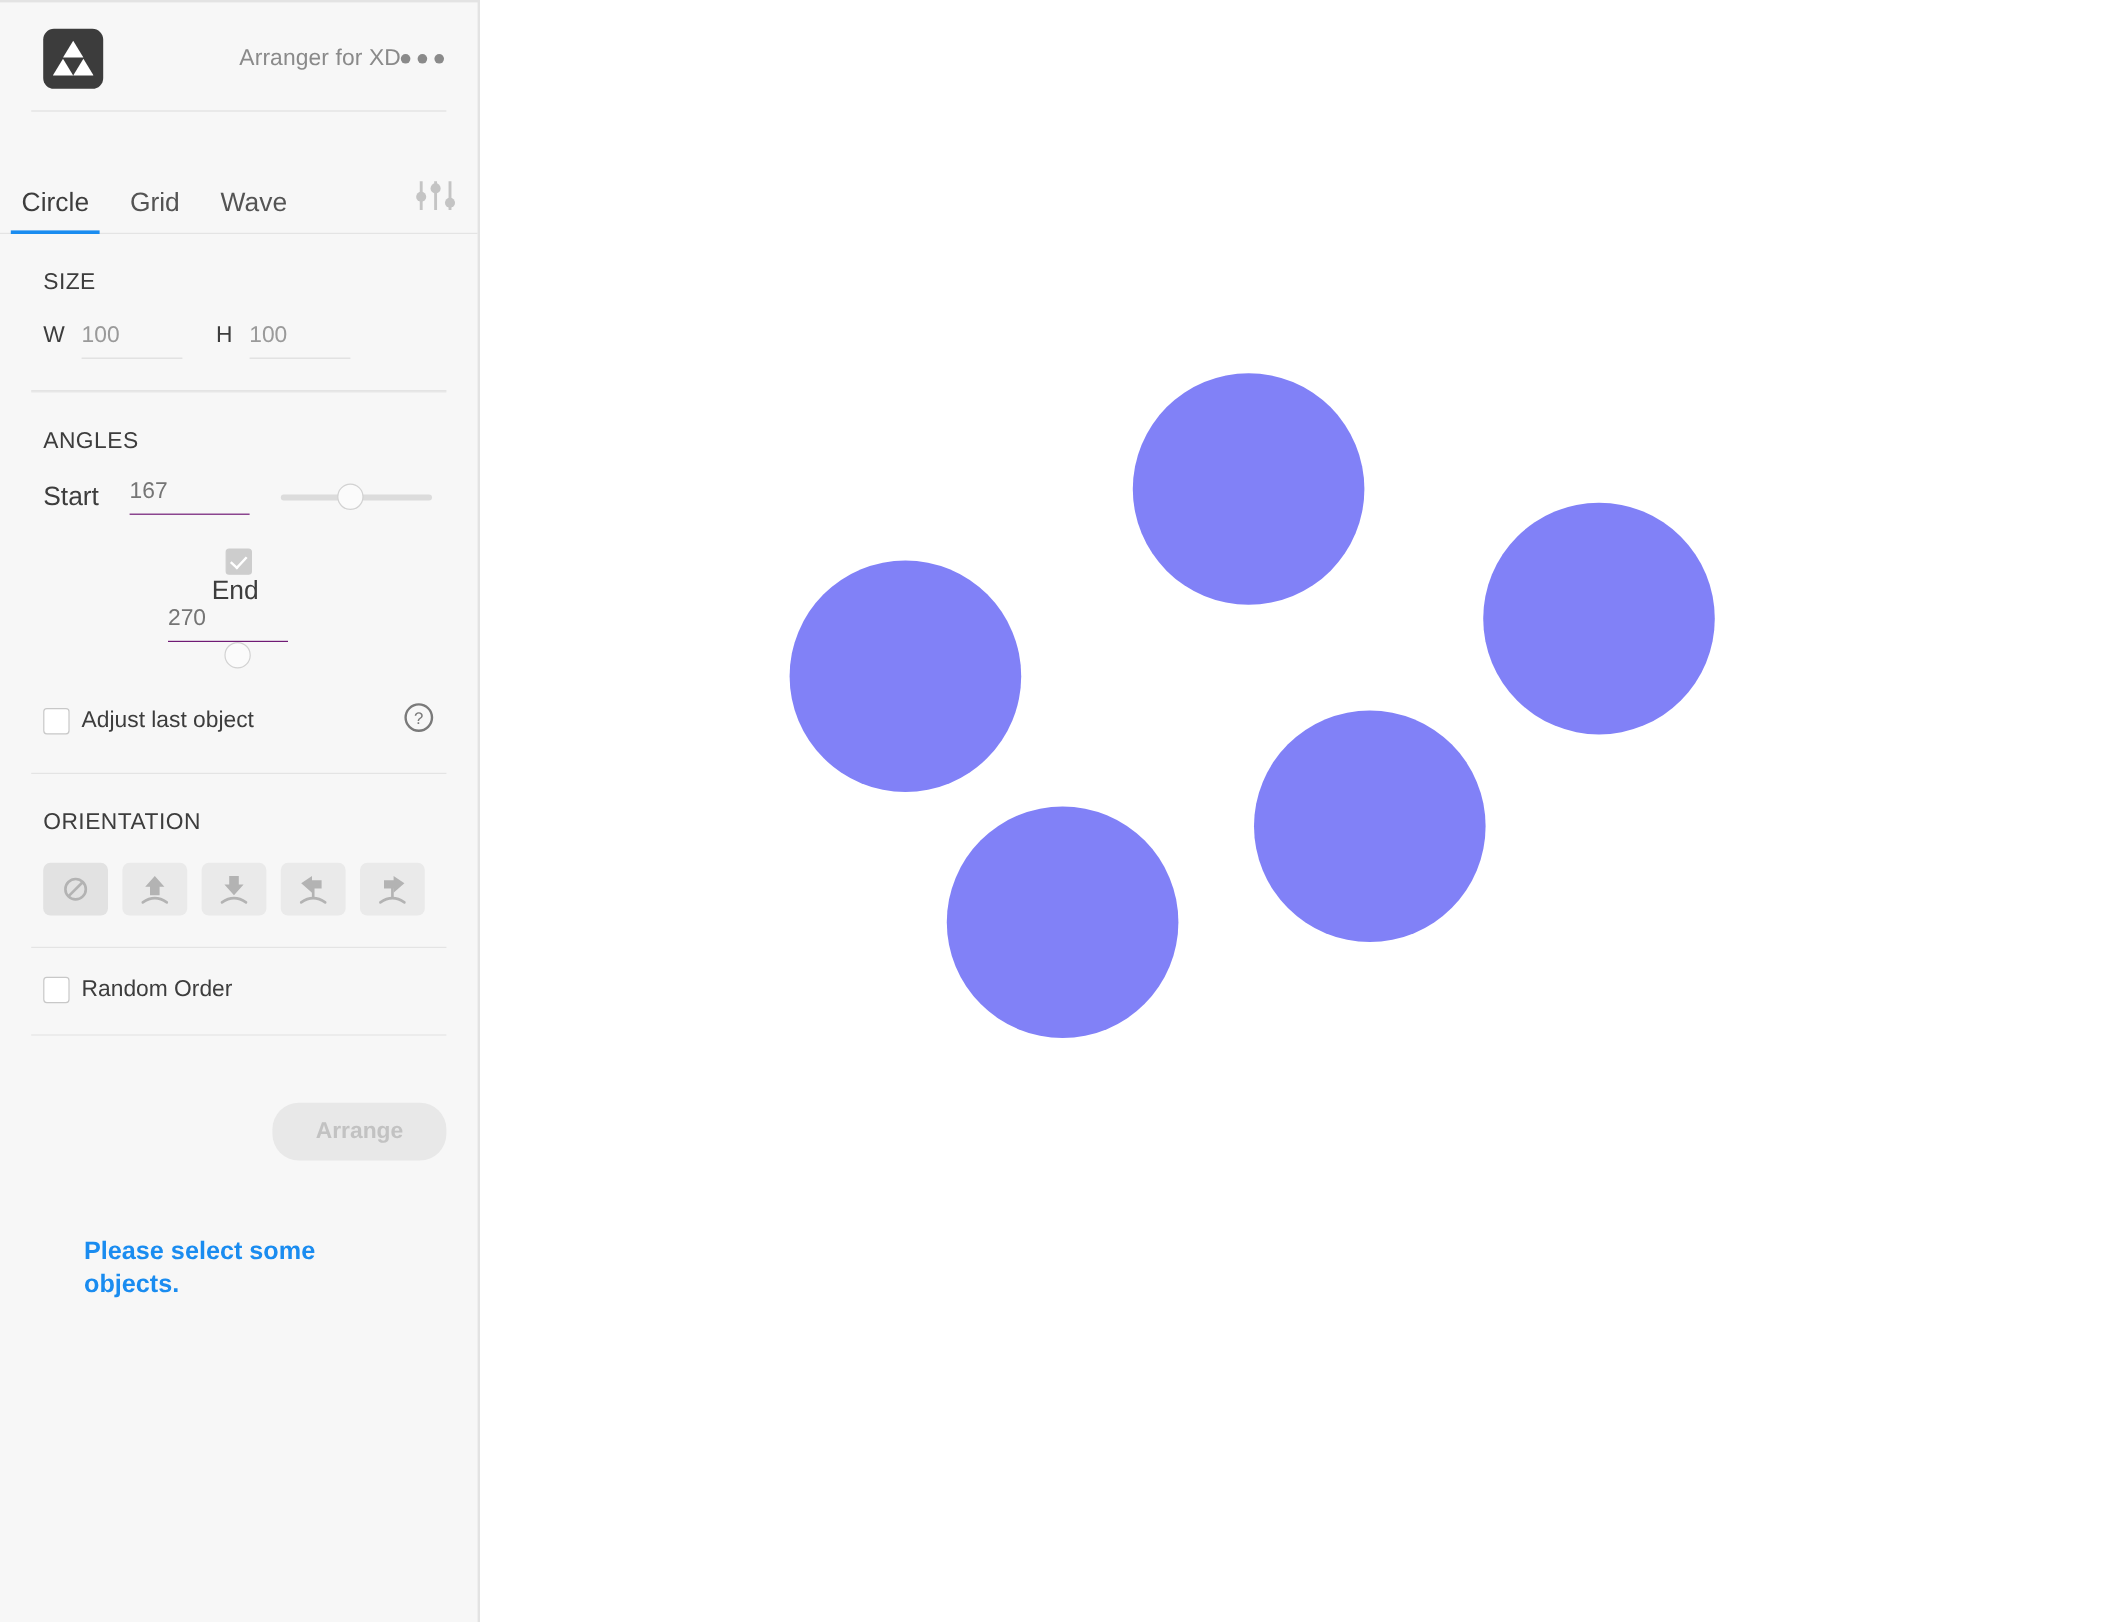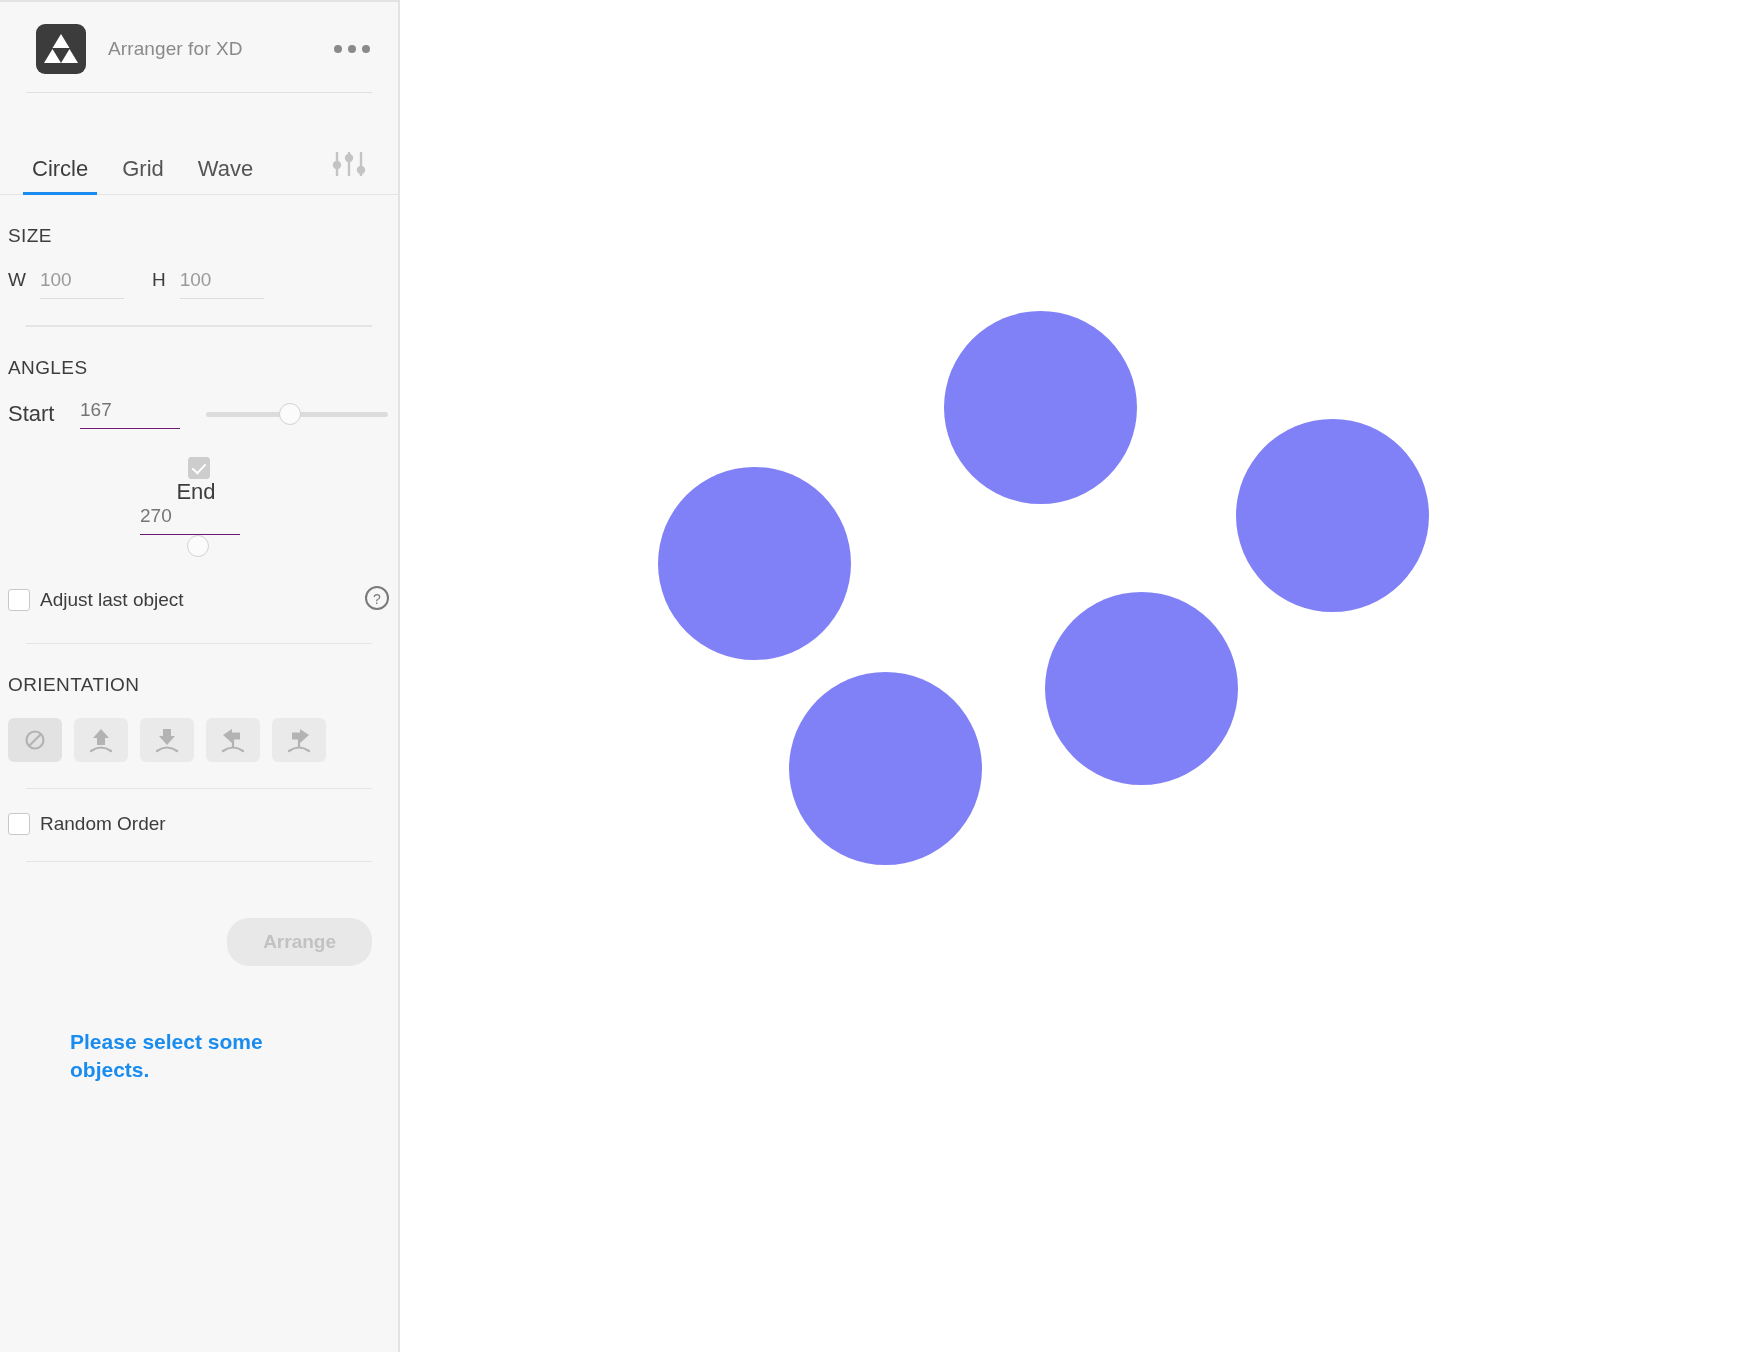--- a/index.html
+++ b/index.html
@@ -27,20 +27,21 @@
     border-top: 2px solid #e3e3e3;
     flex: 0 0 400px;
   }
 
   
   .panel-header {
     display: flex;
     align-items: center;
     padding: 18px 28px 0 36px;
     height: 76px;
+    text-align: right;
   }
   .logo {
     width: 50px; height: 50px;
     background: #3c3c3c;
     border-radius: 9px;
     flex: 0 0 50px;
     display: flex; align-items: center; justify-content: center;
   }
   .logo svg { display:block; }
   .app-title {
@@ -57,21 +58,21 @@
   .header-rule {
     margin: 14px 26px 0 26px;
     height: 1px;
     background: #e0e0e0;
   }
 
   
   .tabs {
     display: flex;
     align-items: flex-end;
-    padding: 0 32px;
+    padding: 0 18px;
     margin-top: 46px;
     height: 56px;
     border-bottom: 1px solid #e4e4e4;
     gap: 0;
   }
   .tab {
     font-size: 22px;
     color: #545454;
     padding: 0 0 14px 0;
     margin-right: 34px;
@@ -84,21 +85,21 @@
     content:"";
     position:absolute;
     left:-9px; right:-9px; bottom:-1px;
     height:3px;
     background:#1a8cf0;
   }
   .tabs-spacer { flex: 1 1 auto; }
   .tab-settings-icon { padding-bottom: 12px; cursor: pointer; }
 
   
-  .section { padding: 0 8px; }
+  .section { padding: 0 36px; }
   .sec-title {
     font-size: 19px;
     color: #3d3d3d;
     letter-spacing: .4px;
     margin-top: 30px;
   }
   .divider {
     margin: 0 26px;
     height: 1px;
     background: #e4e4e4;

